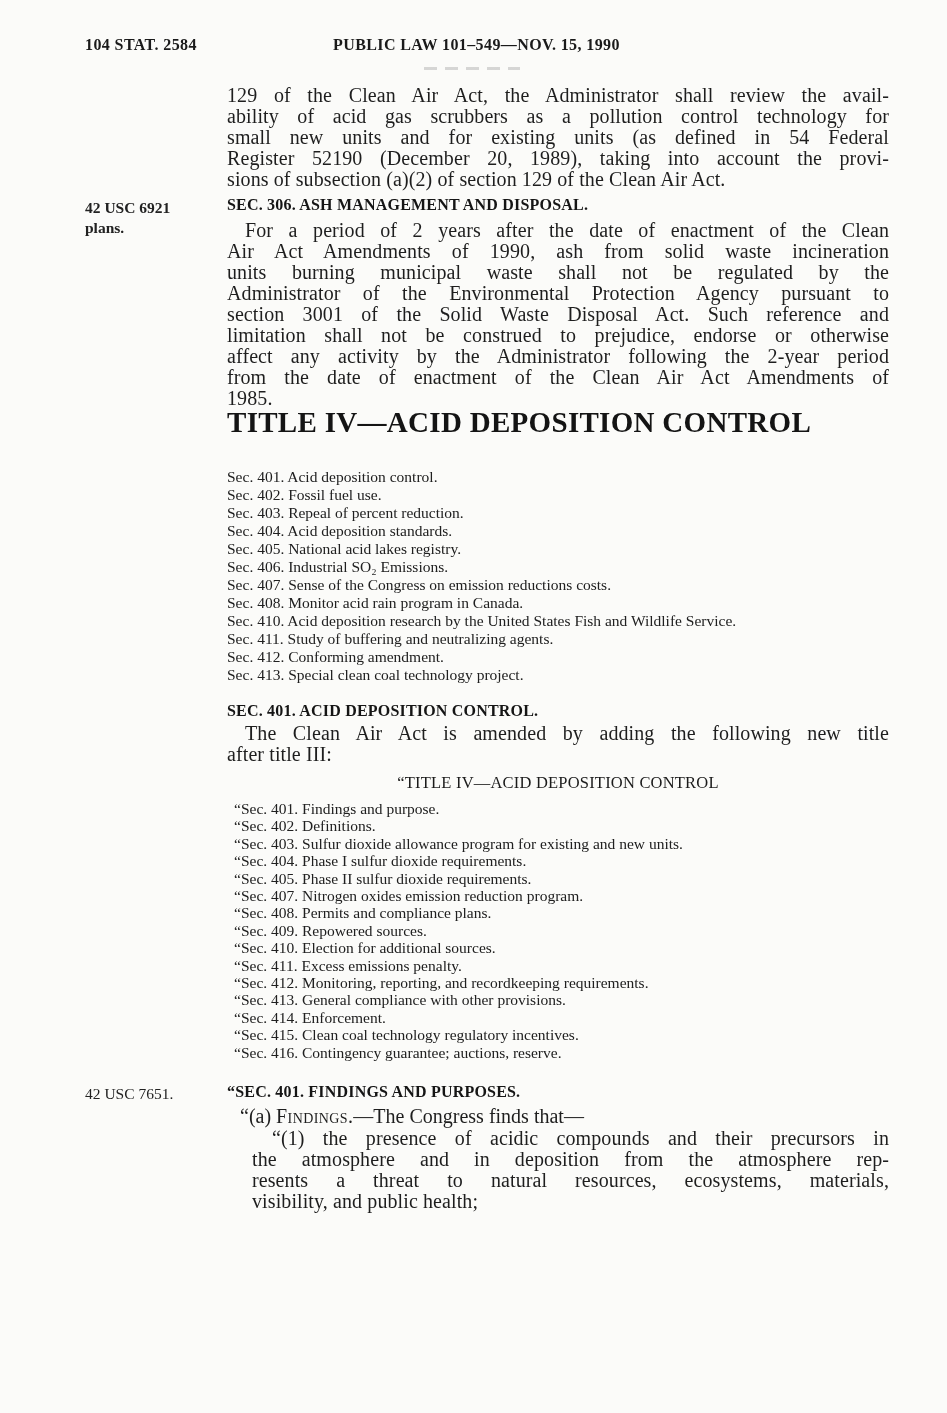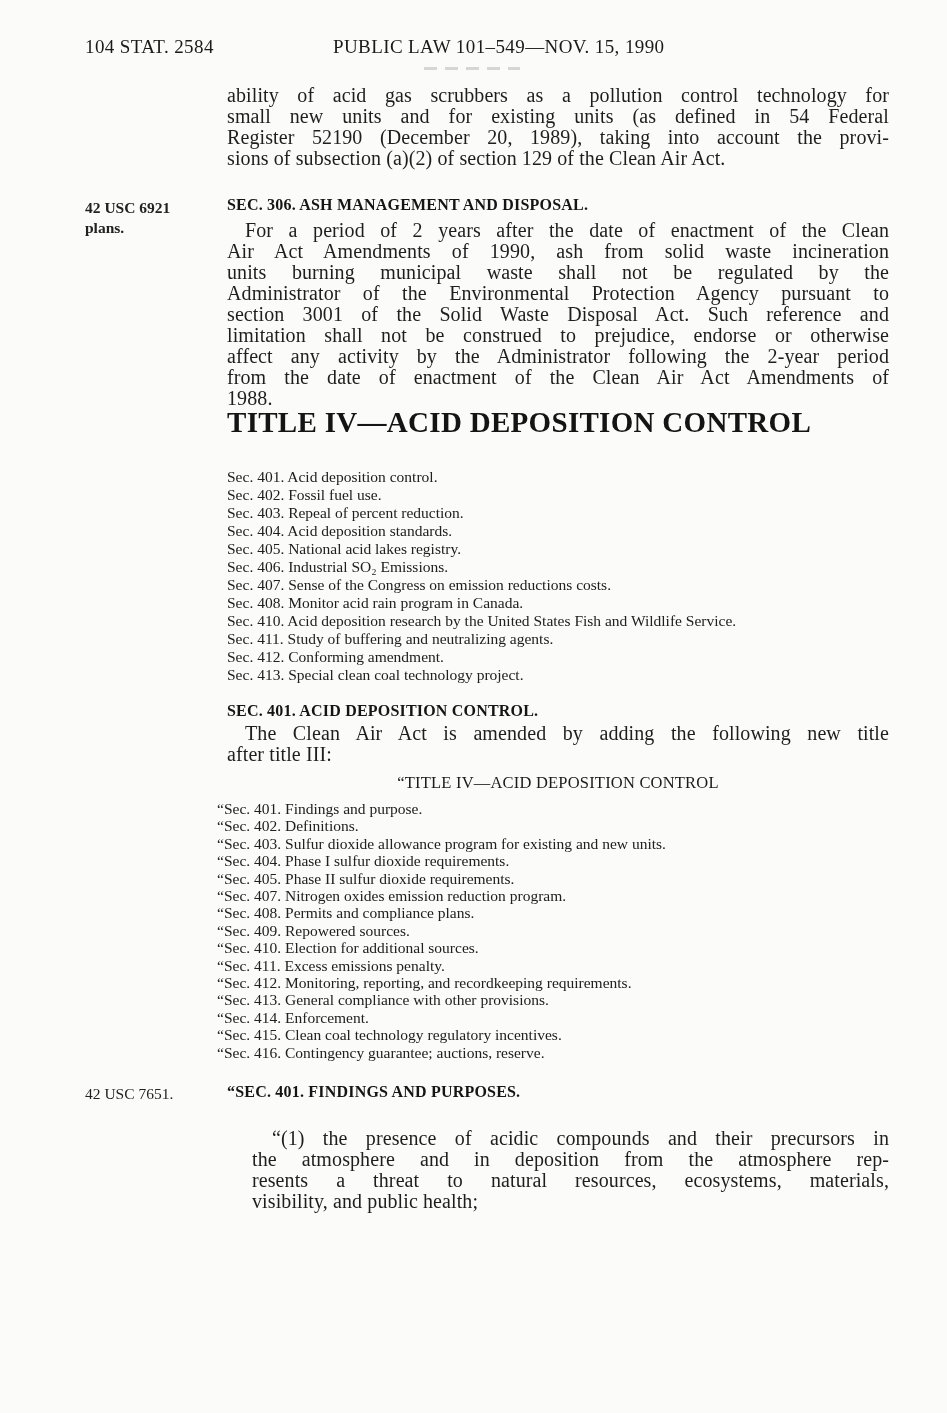--- a/index.html
+++ b/index.html
@@ -9,21 +9,21 @@
     width:947px; height:1413px;
     margin:0 auto;
     background:#fbfbf9;
     font-family:"Liberation Serif", serif;
     color:#1e1e1e;
     overflow:hidden;
   }
   .abs { position:absolute; }
 
   
-  .hdr { font-size:19px; font-weight:normal; letter-spacing:.4px; color:#1a1a1a; white-space:nowrap; }
+  .hdr { font-size:16px; font-weight:bold; letter-spacing:.4px; color:#1a1a1a; white-space:nowrap; }
   .hdr-left  { left:85px;  top:36px; }
   .hdr-center{ left:333px; top:36px; }
 
   .artifact {
     left:424px; top:67px; width:96px; height:3px;
     background:repeating-linear-gradient(90deg,#a8a8a8 0 13px, transparent 13px 21px);
     opacity:.45;
   }
 
   
@@ -45,40 +45,41 @@
   .sec-heading { font-size:16px; font-weight:bold; letter-spacing:.2px; color:#151515; white-space:nowrap; }
   .h306 { top:196px; }
   .h401 { top:702px; }
   .hfind{ top:1083px; }
 
   .big-title { top:406px; font-size:29px; font-weight:bold; text-align:left; letter-spacing:.3px; white-space:nowrap; color:#141414; }
 
   .toc { font-size:15.5px; color:#202020; }
   .toc .line { white-space:pre; }
   .toc-main   { top:468px; line-height:18px; }
-  .toc-quoted { top:800px; left:217px; width:667px; line-height:17.4px; }
+  .toc-quoted { top:800px; left:234px; width:667px; line-height:17.4px; }
 
   .quoted-title { top:773px; font-size:16.5px; text-align:center; letter-spacing:.2px; color:#1b1b1b; }
 
   .find-a { left:227px; width:662px; top:1106px; font-size:20px; line-height:21px; text-indent:13px; white-space:nowrap; }
   .sc { font-variant:small-caps; letter-spacing:.4px; }
 
   .item1 { left:252px; width:637px; top:1128px; font-size:20px; line-height:21px; letter-spacing:.1px; }
   .item1 .line:first-child { text-indent:20px; }
 </style>
 </head>
 <body>
 
 <div class="page">
 
   <div class="abs hdr hdr-left">104 STAT. 2584</div>
   <div class="abs hdr hdr-center">PUBLIC LAW 101–549—NOV. 15, 1990</div>
   <div class="abs artifact"></div>
 
   <div class="abs col body-text justify intro">
+      <div class="line">129 of the Clean Air Act, the Administrator shall review the avail-</div>
       <div class="line">ability of acid gas scrubbers as a pollution control technology for</div>
       <div class="line">small new units and for existing units (as defined in 54 Federal</div>
       <div class="line">Register 52190 (December 20, 1989), taking into account the provi-</div>
       <div class="line line-last">sions of subsection (a)(2) of section 129 of the Clean Air Act.</div>
     </div>
 
   <div class="abs note note1">
       <div class="line">42 USC 6921</div>
       <div class="line line-last">plans.</div>
     </div>
@@ -86,21 +87,21 @@
   <div class="abs col sec-heading h306">SEC. 306. ASH MANAGEMENT AND DISPOSAL.</div>
   <div class="abs col body-text justify indent-first b306">
       <div class="line">For a period of 2 years after the date of enactment of the Clean</div>
       <div class="line">Air Act Amendments of 1990, ash from solid waste incineration</div>
       <div class="line">units burning municipal waste shall not be regulated by the</div>
       <div class="line">Administrator of the Environmental Protection Agency pursuant to</div>
       <div class="line">section 3001 of the Solid Waste Disposal Act. Such reference and</div>
       <div class="line">limitation shall not be construed to prejudice, endorse or otherwise</div>
       <div class="line">affect any activity by the Administrator following the 2-year period</div>
       <div class="line">from the date of enactment of the Clean Air Act Amendments of</div>
-      <div class="line line-last">1988.</div>
+      <div class="line line-last">1985.</div>
     </div>
 
   <div class="abs col big-title">TITLE IV—ACID DEPOSITION CONTROL</div>
   <div class="abs col toc toc-main">
       <div class="line">Sec. 401. Acid deposition control.</div>
       <div class="line">Sec. 402. Fossil fuel use.</div>
       <div class="line">Sec. 403. Repeal of percent reduction.</div>
       <div class="line">Sec. 404. Acid deposition standards.</div>
       <div class="line">Sec. 405. National acid lakes registry.</div>
       <div class="line">Sec. 406. Industrial SO₂ Emissions.</div>
@@ -133,20 +134,21 @@
       <div class="line">“Sec. 412. Monitoring, reporting, and recordkeeping requirements.</div>
       <div class="line">“Sec. 413. General compliance with other provisions.</div>
       <div class="line">“Sec. 414. Enforcement.</div>
       <div class="line">“Sec. 415. Clean coal technology regulatory incentives.</div>
       <div class="line line-last">“Sec. 416. Contingency guarantee; auctions, reserve.</div>
     </div>
 
   <div class="abs sec-heading hfind" style="left:227px;">“SEC. 401. FINDINGS AND PURPOSES.</div>
   <div class="abs note note2">42 USC 7651.</div>
 
+  <div class="abs find-a"><span>“(a) </span><span class="sc">Findings.</span><span>—The Congress finds that—</span></div>
 
   <div class="abs item1 justify">
       <div class="line">“(1) the presence of acidic compounds and their precursors in</div>
       <div class="line">the atmosphere and in deposition from the atmosphere rep-</div>
       <div class="line">resents a threat to natural resources, ecosystems, materials,</div>
       <div class="line line-last">visibility, and public health;</div>
     </div>
 
 </div>
 

